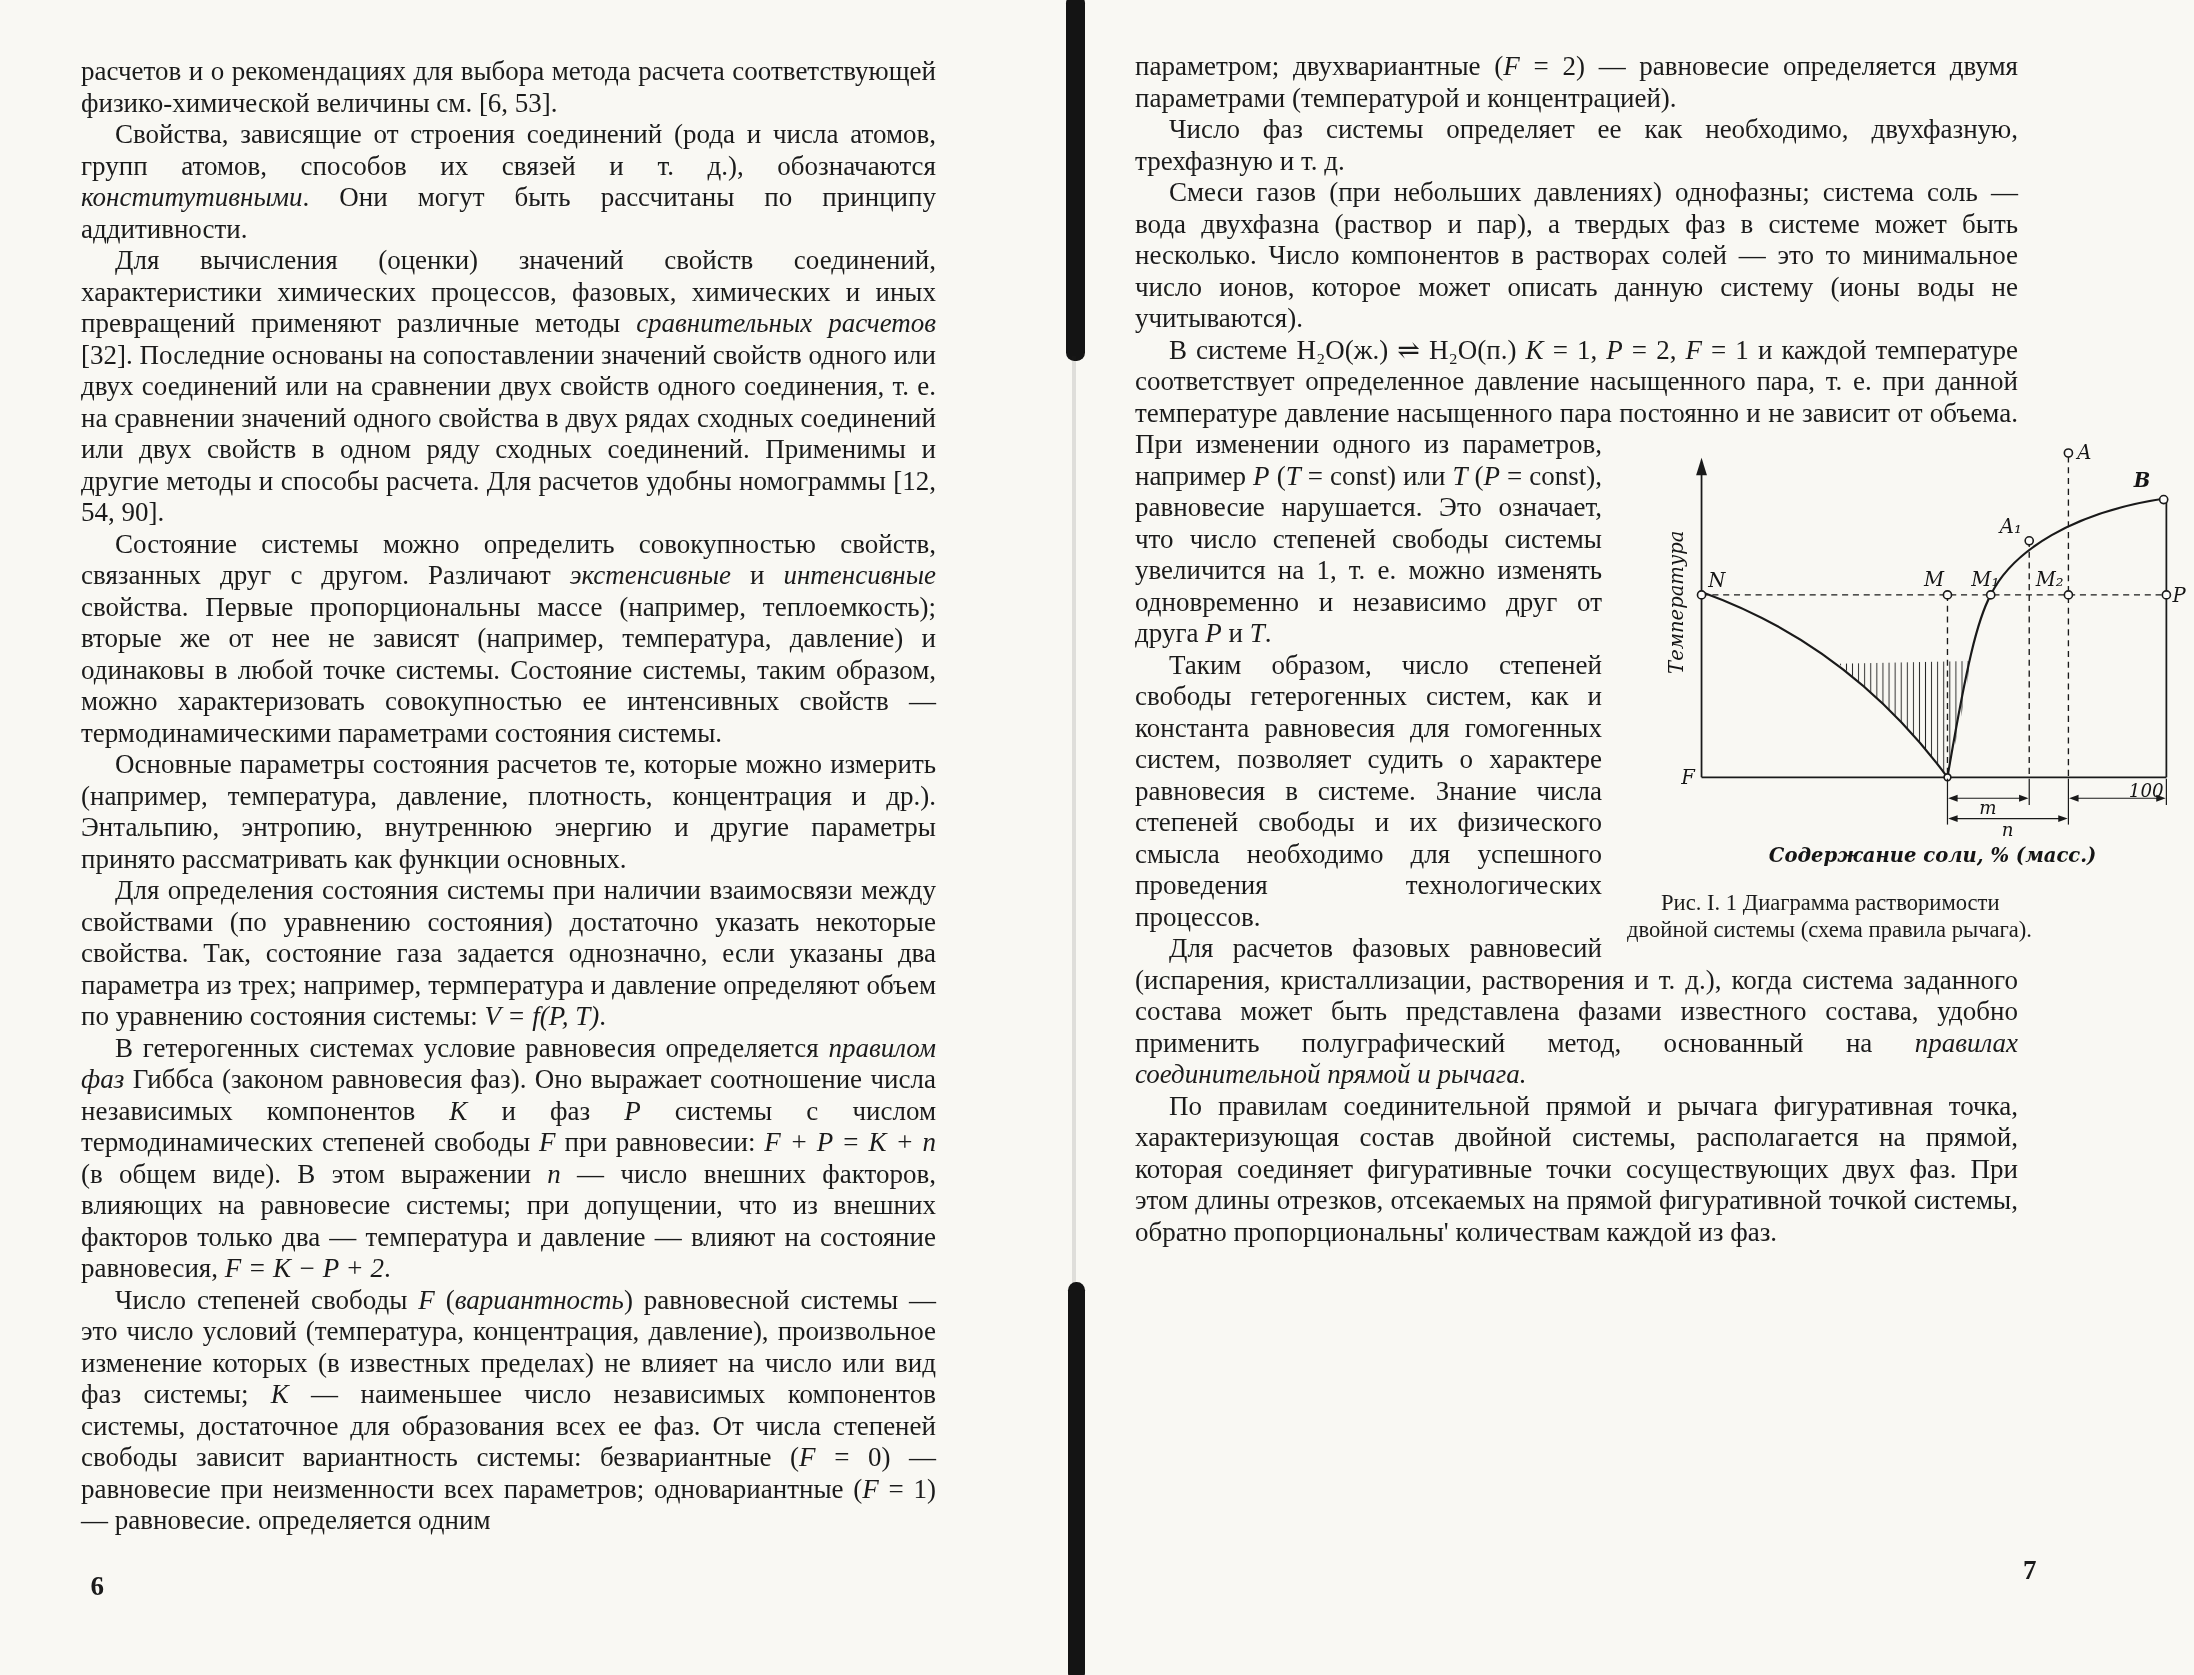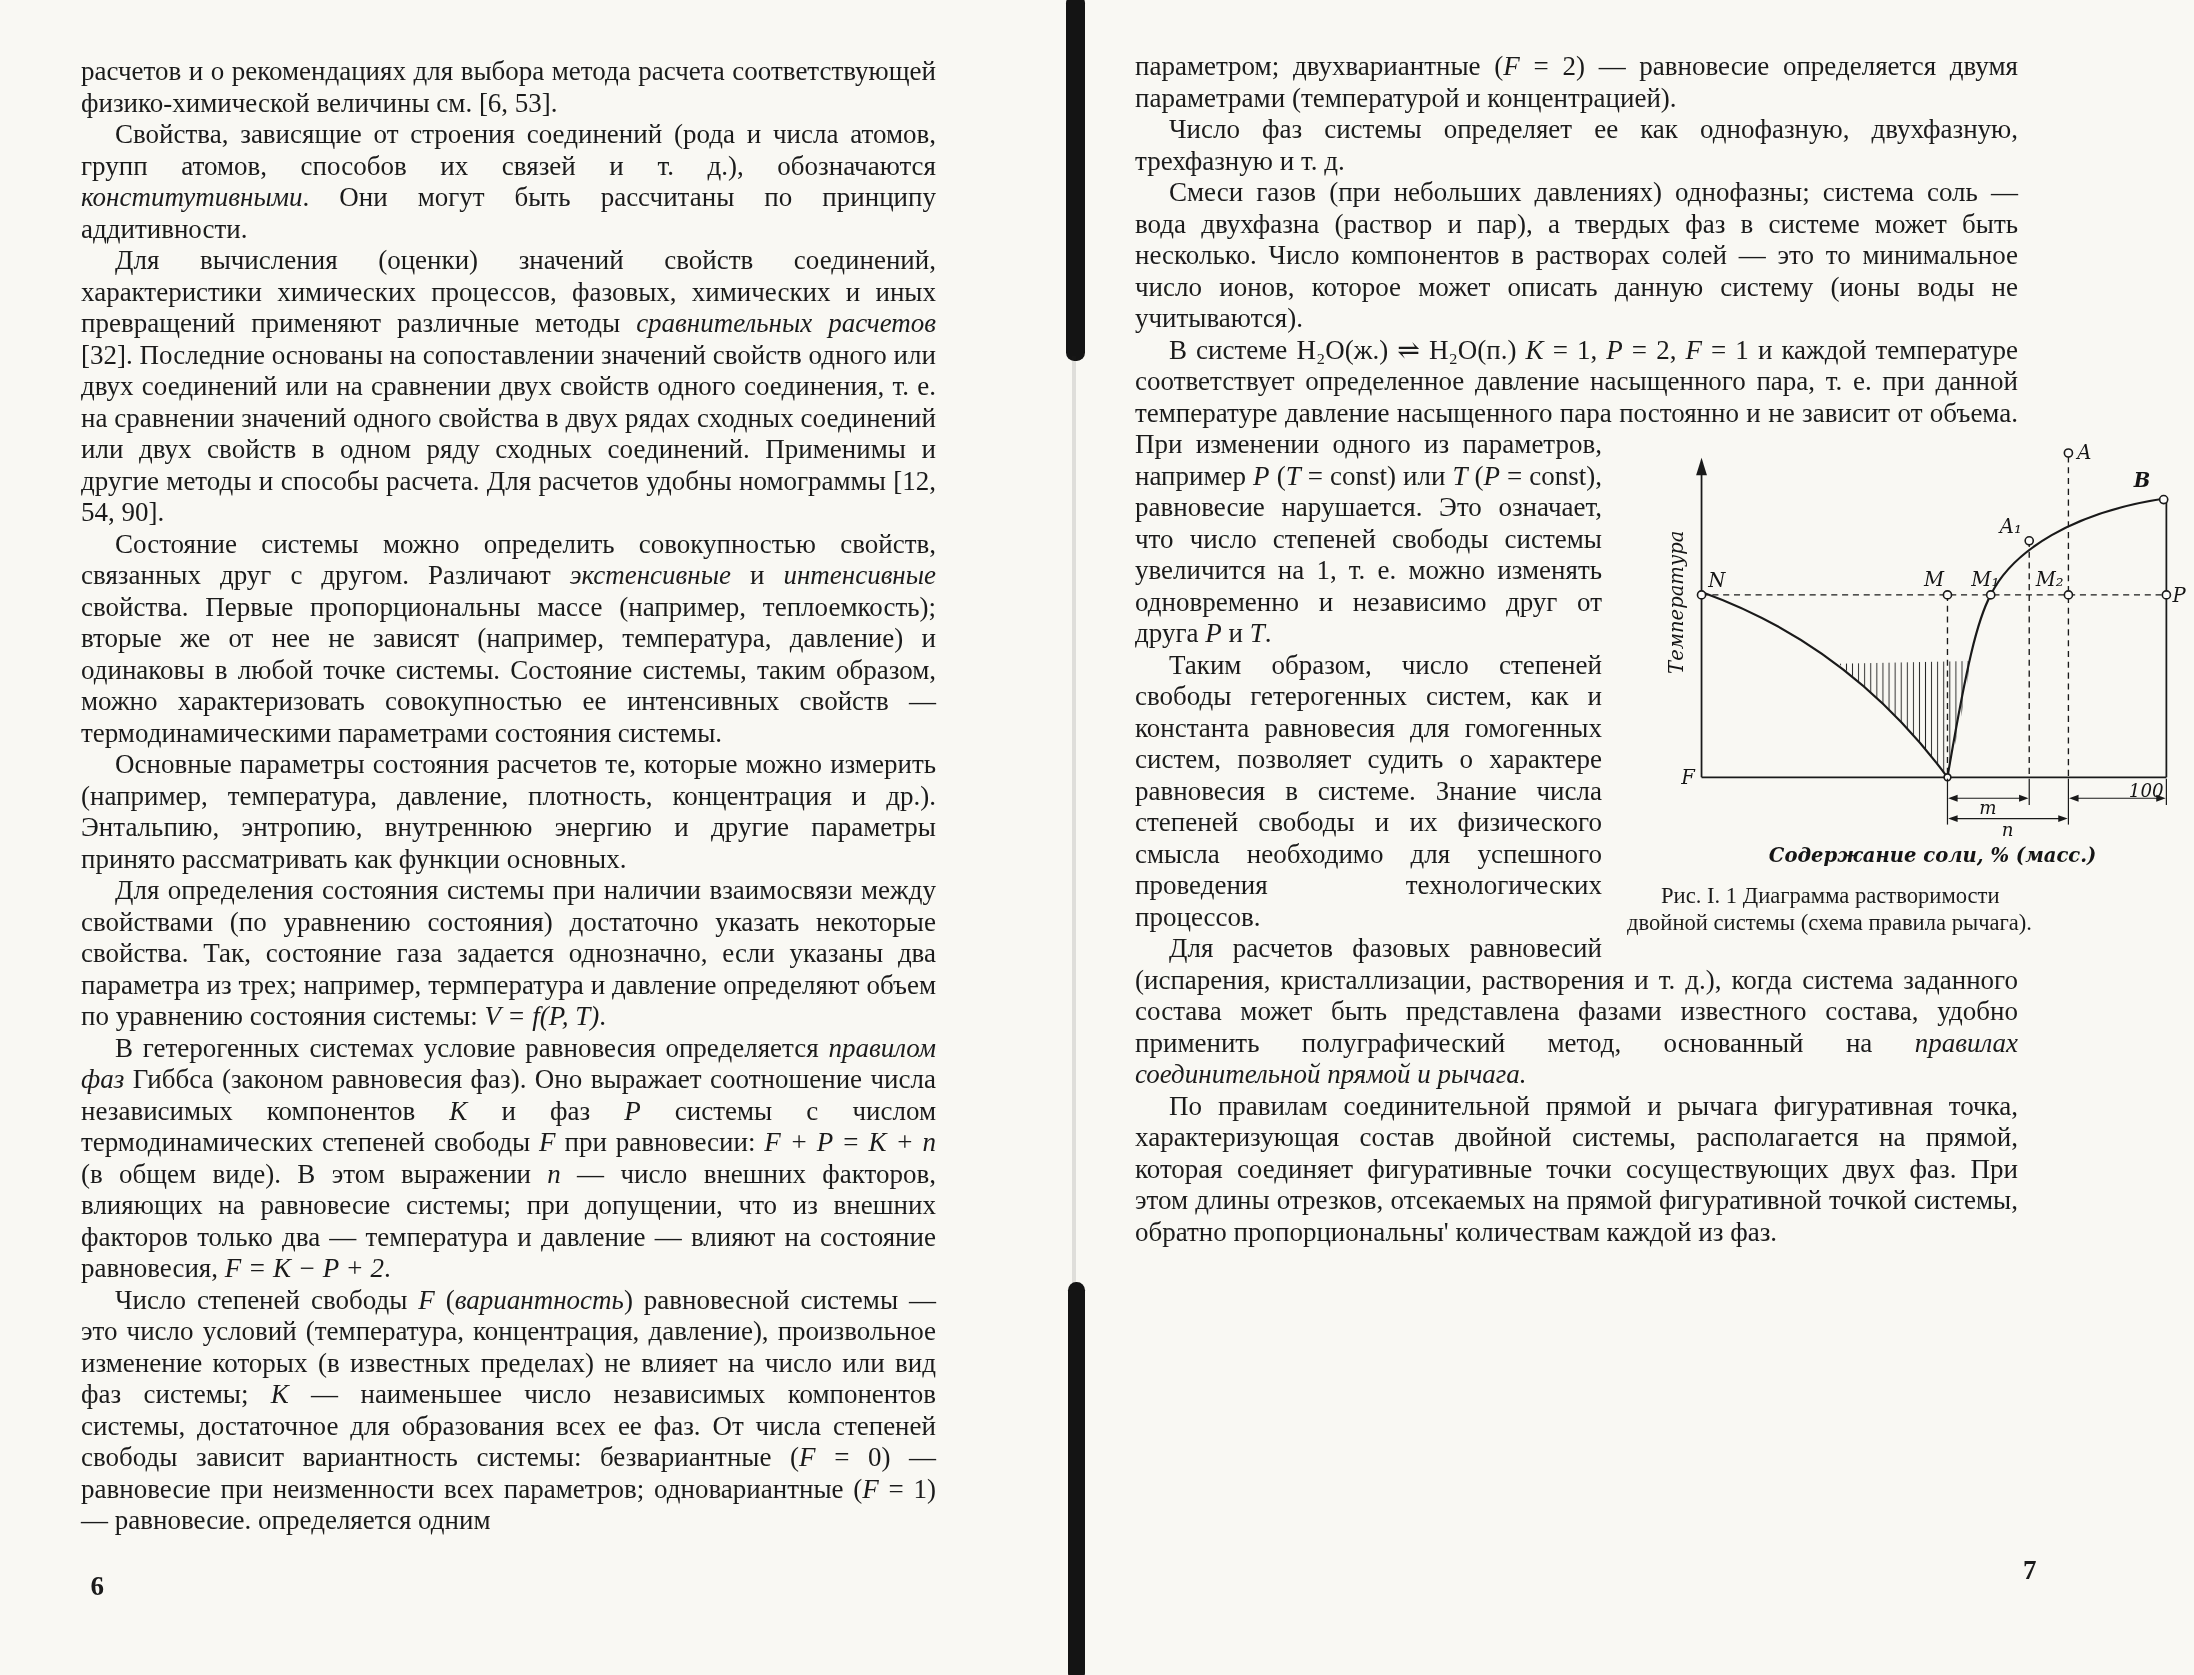--- a/index.html
+++ b/index.html
@@ -19,21 +19,21 @@
   .para i { font-style:italic; }
   .figwrap {
     display:block;
     float:right;
     width:527px;
     margin:6.8px -136px 5.5px 25px;
   }
   .caption {
     display:block;
     width:431px;
-    margin-top:3px;
+    margin-top:10px;
     font-size:22.6px;
     line-height:27px;
     text-align:left;
   }
   .pagenum { position:absolute; font-weight:bold; font-size:27px; }
   .pagenum-left  { left:9.6px;  top:1515px; }
   .pagenum-right { left:888px; top:1504px; }
   .gutter-top, .gutter-bottom {
     position:absolute; background:#141414; border-radius:8.2px;
   }
@@ -61,21 +61,21 @@
     <p class="para ind">Число степеней свободы <i>F</i> (<i>вариантность</i>) равновесной системы — это число условий (температура, концентрация, давление), произвольное изменение которых (в известных пределах) не влияет на число или вид фаз системы; <i>K</i> — наименьшее число независимых компонентов системы, достаточное для образования всех ее фаз. От числа степеней свободы зависит вариантность системы: безвариантные (<i>F</i> = 0) — равновесие при неизменности всех параметров; одновариантные (<i>F</i> = 1) — равновесие. определяется одним</p>
     <div class="pagenum pagenum-left">6</div>
   </div>
 
   <div class="gutter-top"></div>
   <div class="gutter-mid"></div>
   <div class="gutter-bottom"></div>
 
   <div class="page page-right">
     <p class="para">параметром; двухвариантные (<i>F</i> = 2) — равновесие определяется двумя параметрами (температурой и концентрацией).</p>
-    <p class="para ind">Число фаз системы определяет ее как однофазную, двухфазную, трехфазную и т. д.</p>
+    <p class="para ind">Число фаз системы определяет ее как необходимо, двухфазную, трехфазную и т. д.</p>
     <p class="para ind">Смеси газов (при небольших давлениях) однофазны; система соль — вода двухфазна (раствор и пар), а твердых фаз в системе может быть несколько. Число компонентов в растворах солей — это то минимальное число ионов, которое может описать данную систему (ионы воды не учитываются).</p>
 
     <p class="para ind">
       <span>В системе H₂O(ж.) ⇌ H₂O(п.) <i>K</i> = 1, <i>P</i> = 2, <i>F</i> = 1 и каждой температуре соответствует определенное давление насыщенного пара, т. е. при данной температуре давление насыщенного пара</span>
       <span class="figwrap">
         <svg width="527" height="436" viewBox="0 0 780 645" style="font-size:39px">
           <defs>
             <pattern id="hatch" patternUnits="userSpaceOnUse" width="9" height="9">
               <line x1="4.5" y1="0" x2="4.5" y2="9" stroke="#222" stroke-width="1.4"></line>
             </pattern>

